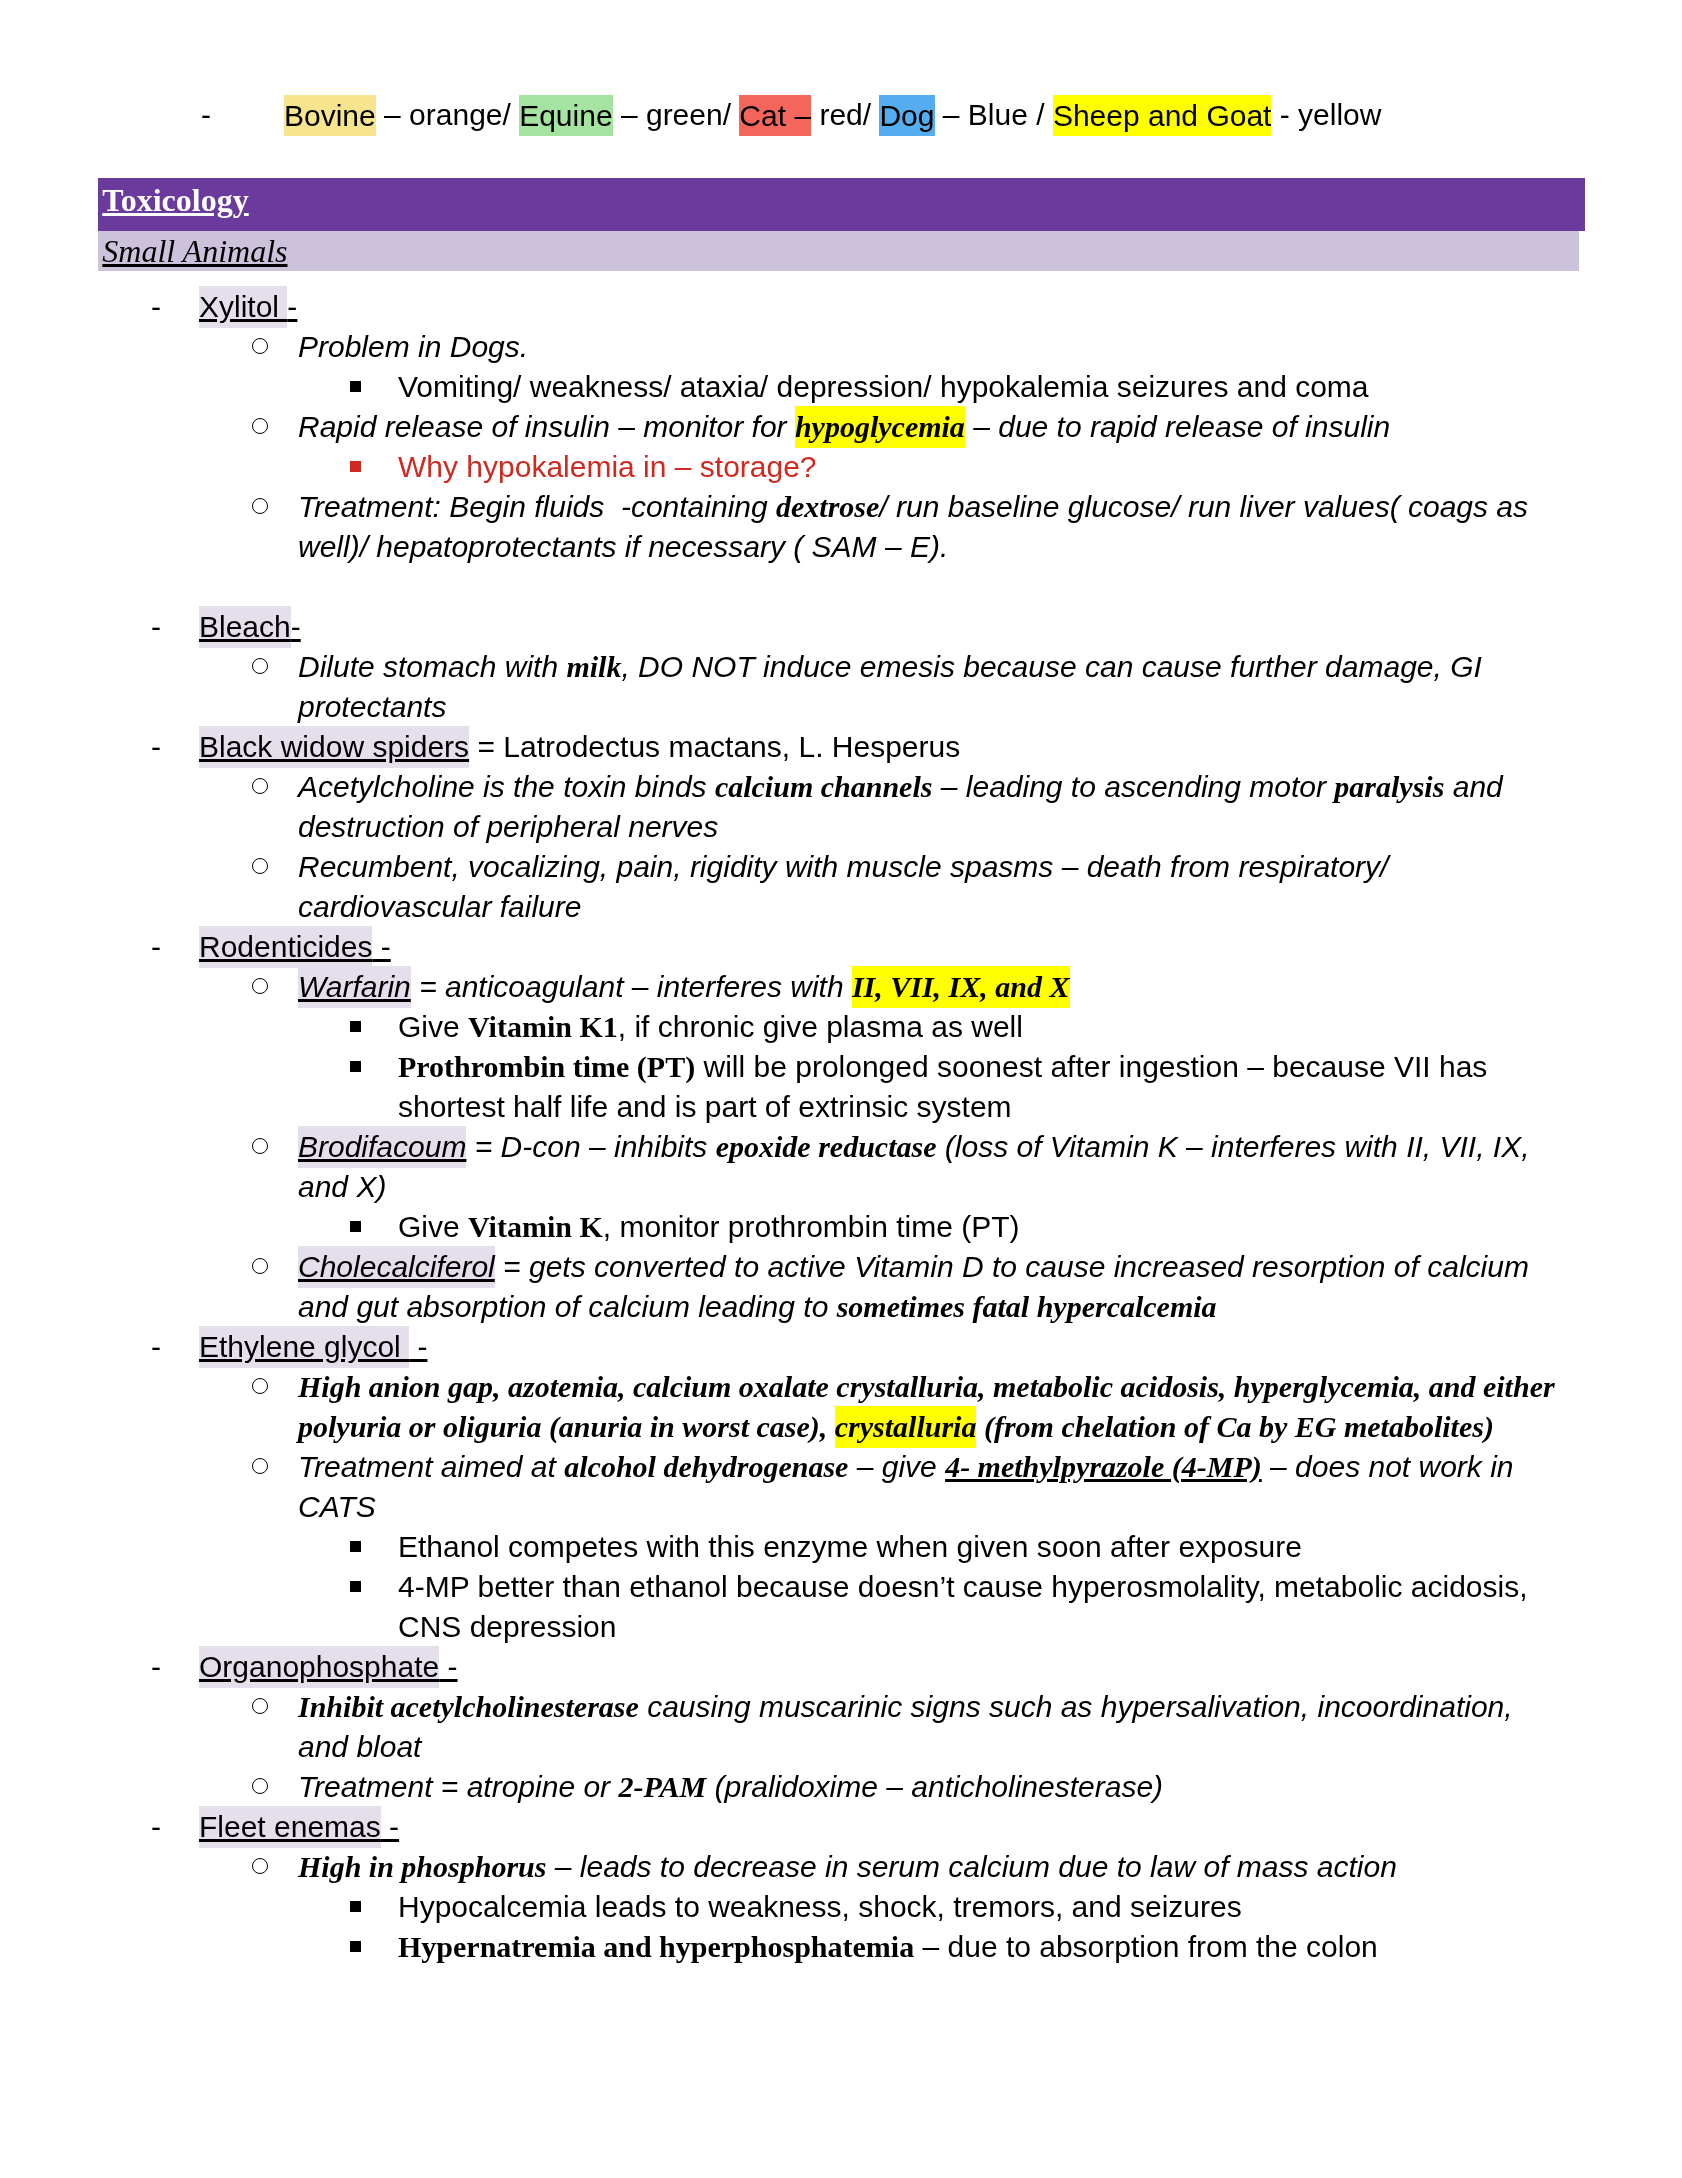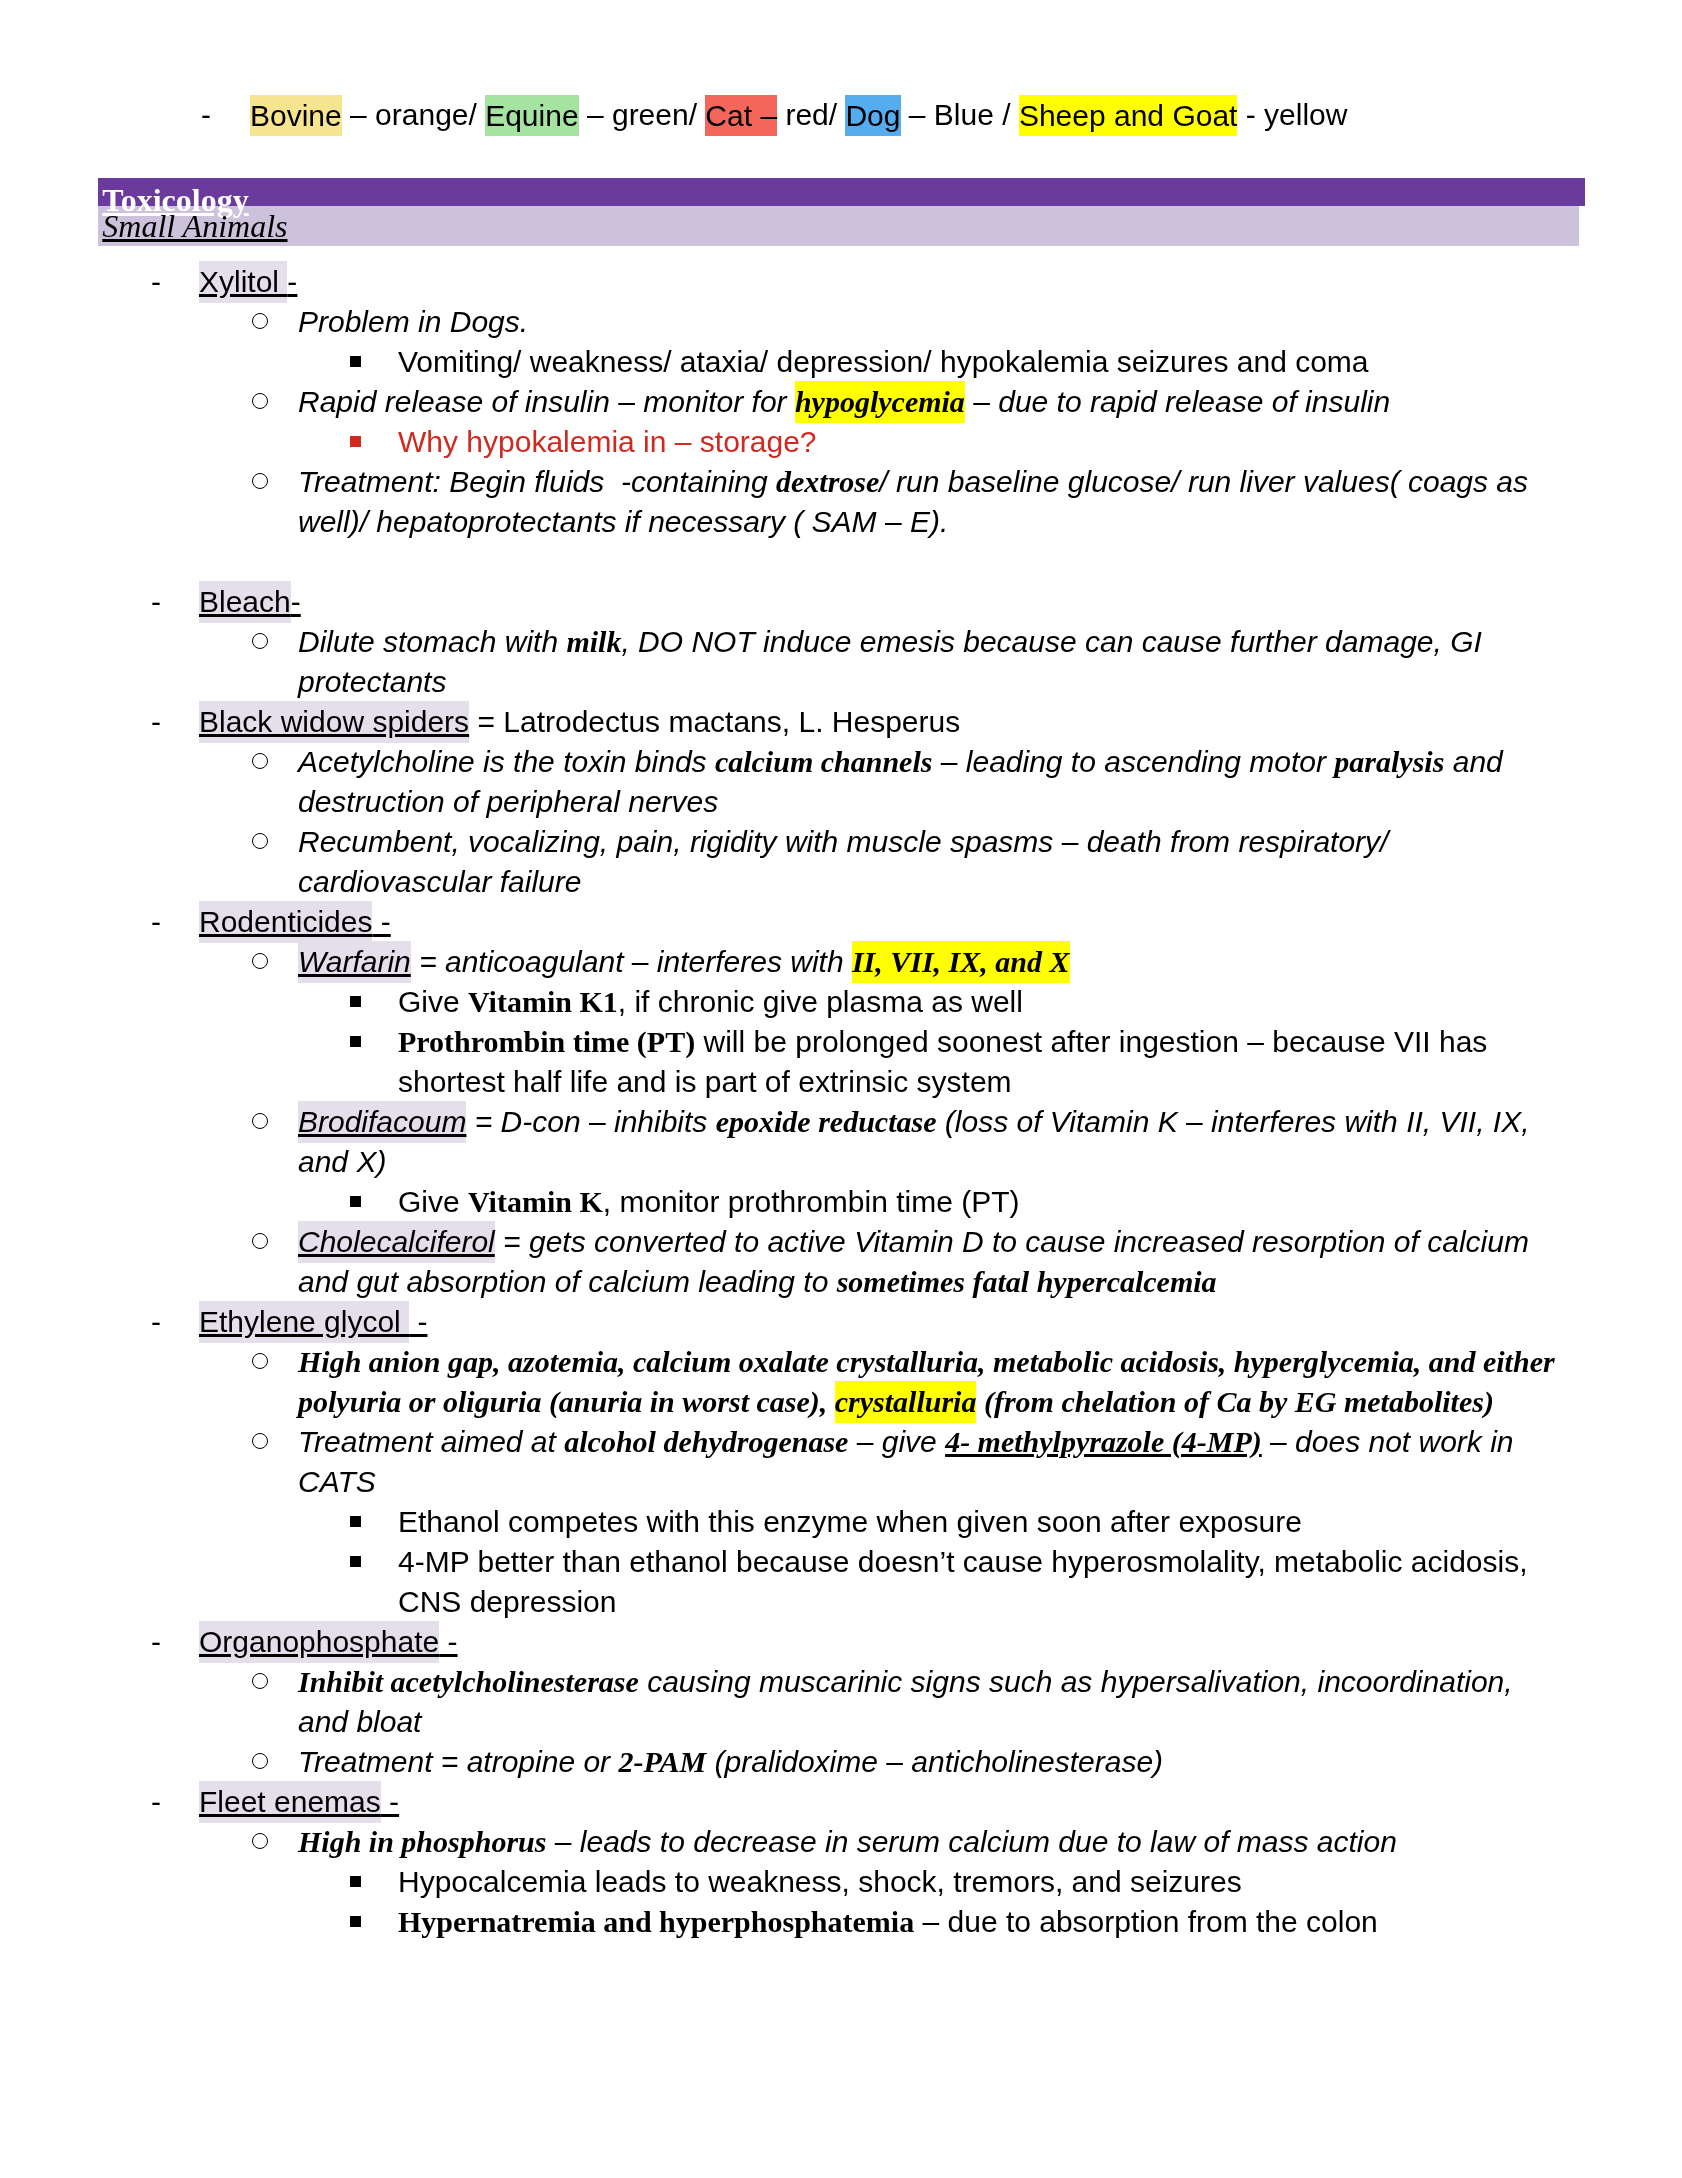--- a/index.html
+++ b/index.html
@@ -38,29 +38,29 @@
   }
   .b-square{width:11.2px;height:11.2px;top:14px;background:#000;}
   .b-square-red{width:11.2px;height:11.2px;top:14px;background:var(--red_text,#D02A20);}
   
   .bs{font-family:"Liberation Serif", serif;font-weight:bold;}
   .u{text-decoration:underline;}
   .red{color:var(--red_text,#D02A20);}
   .run[class*="hl-"]{padding-top:3.5px;padding-bottom:5.2px;}
   .hl-yellow{background:var(--highlight_yellow,#FFFF00);}
   .hl-term{background:var(--term_highlight,#E5DFEC);}
-  .hl-bovine{background:var(--bovine,#F7E48F);}
+  .hl-bovine{background:var(--bovine,#F7E48F);margin-left:34px;}
   .hl-equine{background:var(--equine,#A5E3A0);}
   .hl-cat{background:var(--cat,#F4655B);}
   .hl-dog{background:var(--dog,#55ADF0);text-align:center;}
   .hl-sheep{background:var(--sheep,#FFFF00);}
   
   .bar-title{
     margin:43px 0 0 98px;
-    width:1487px;height:28px;
+    width:1487px;height:53px;
     background:var(--header_bar,#6B3A9D);
   }
   .bar-title .t{
     display:inline-block;
     font-family:"Liberation Serif", serif;
     font-weight:bold;font-size:32px;color:#ffffff;
     text-decoration:underline;
     line-height:44px;padding-left:4.3px;
   }
   .bar-sub{

